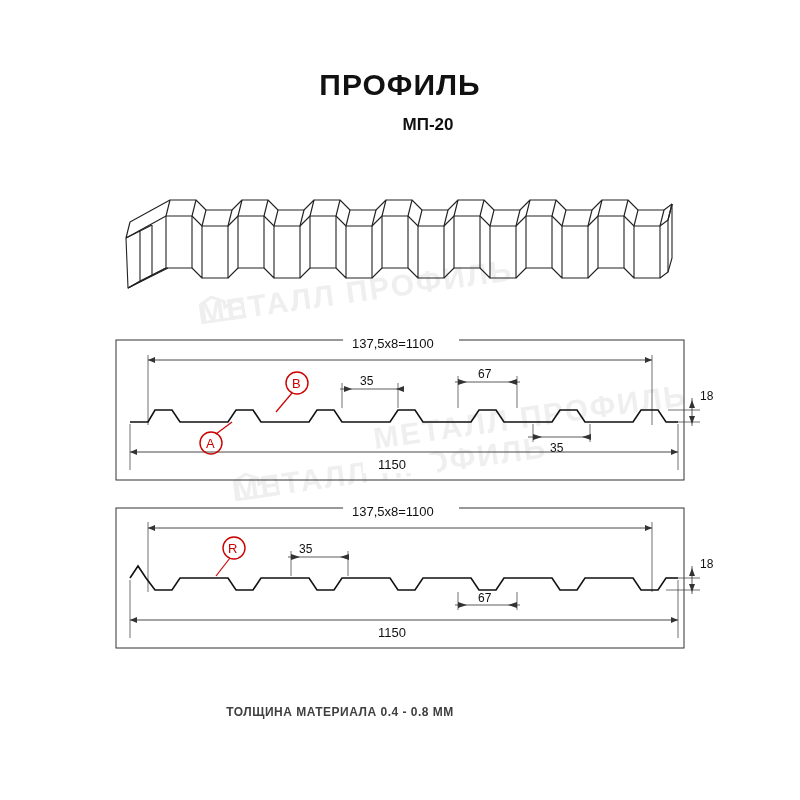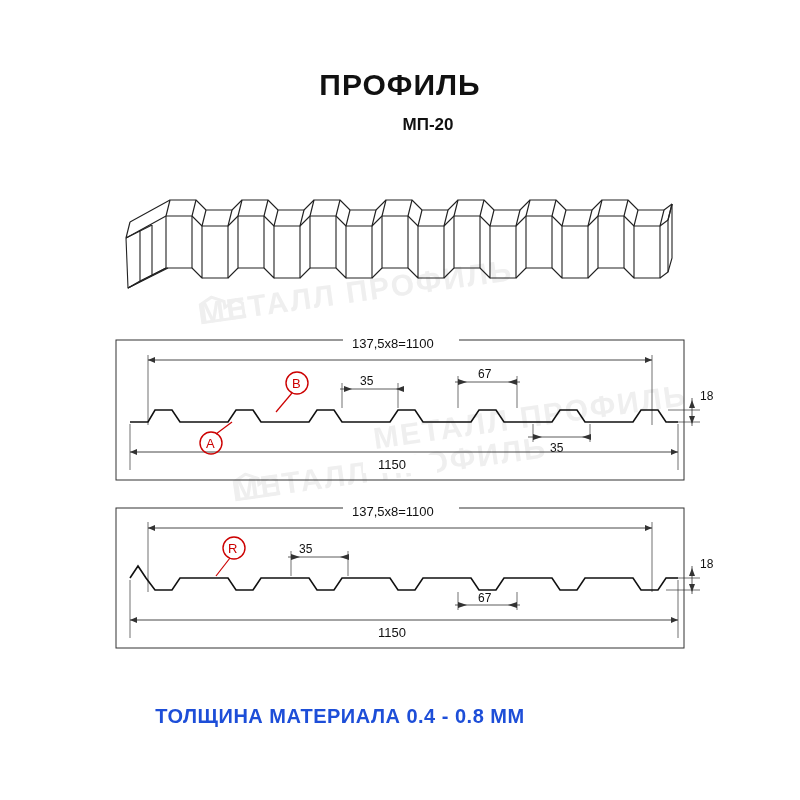--- a/index.html
+++ b/index.html
@@ -41,24 +41,24 @@
     font-weight: bold;
     color: #111;
     margin-left: 28px;
   }
   .footer-note {
     position: absolute;
     top: 705px;
     left: 0;
     width: 680px;
     text-align: center;
-    font-size: 20px;
+    font-size: 12px;
     font-weight: bold;
     letter-spacing: 0.5px;
-    color: #1d4ed8;
+    color: #404040;
   }
   svg {
     position: absolute;
     top: 0;
     left: 0;
   }
   .wm {
     position: absolute;
     font-family: "Liberation Sans", sans-serif;
     font-weight: bold;

